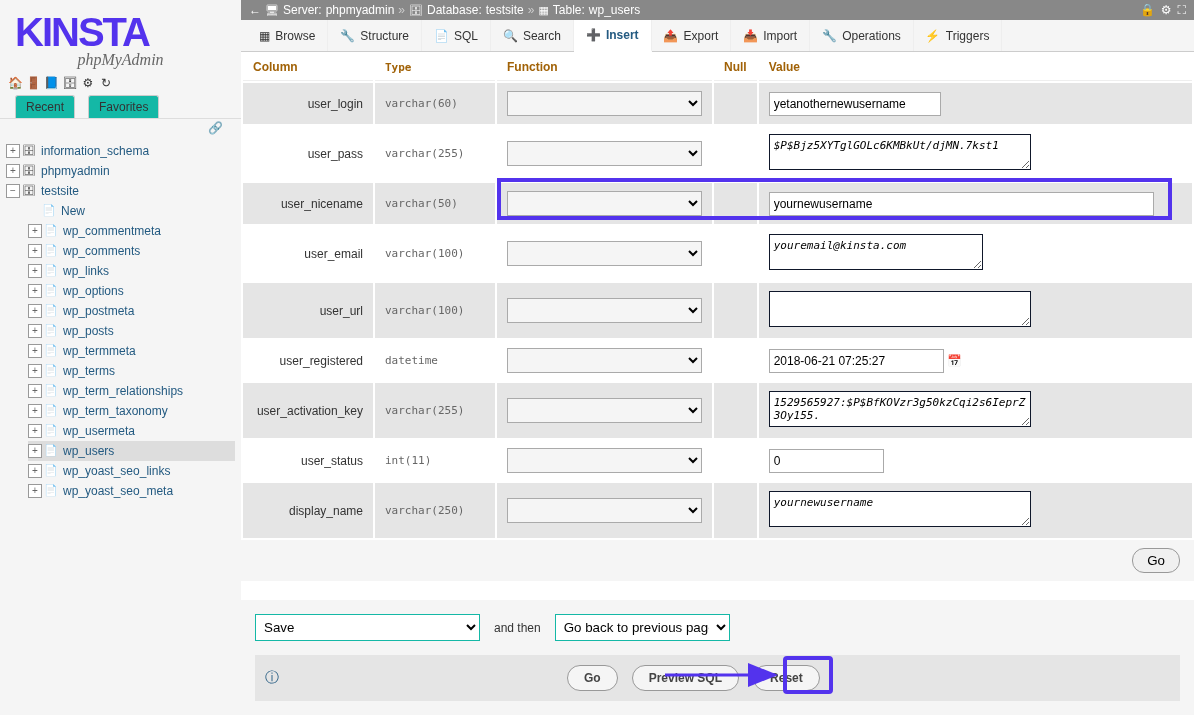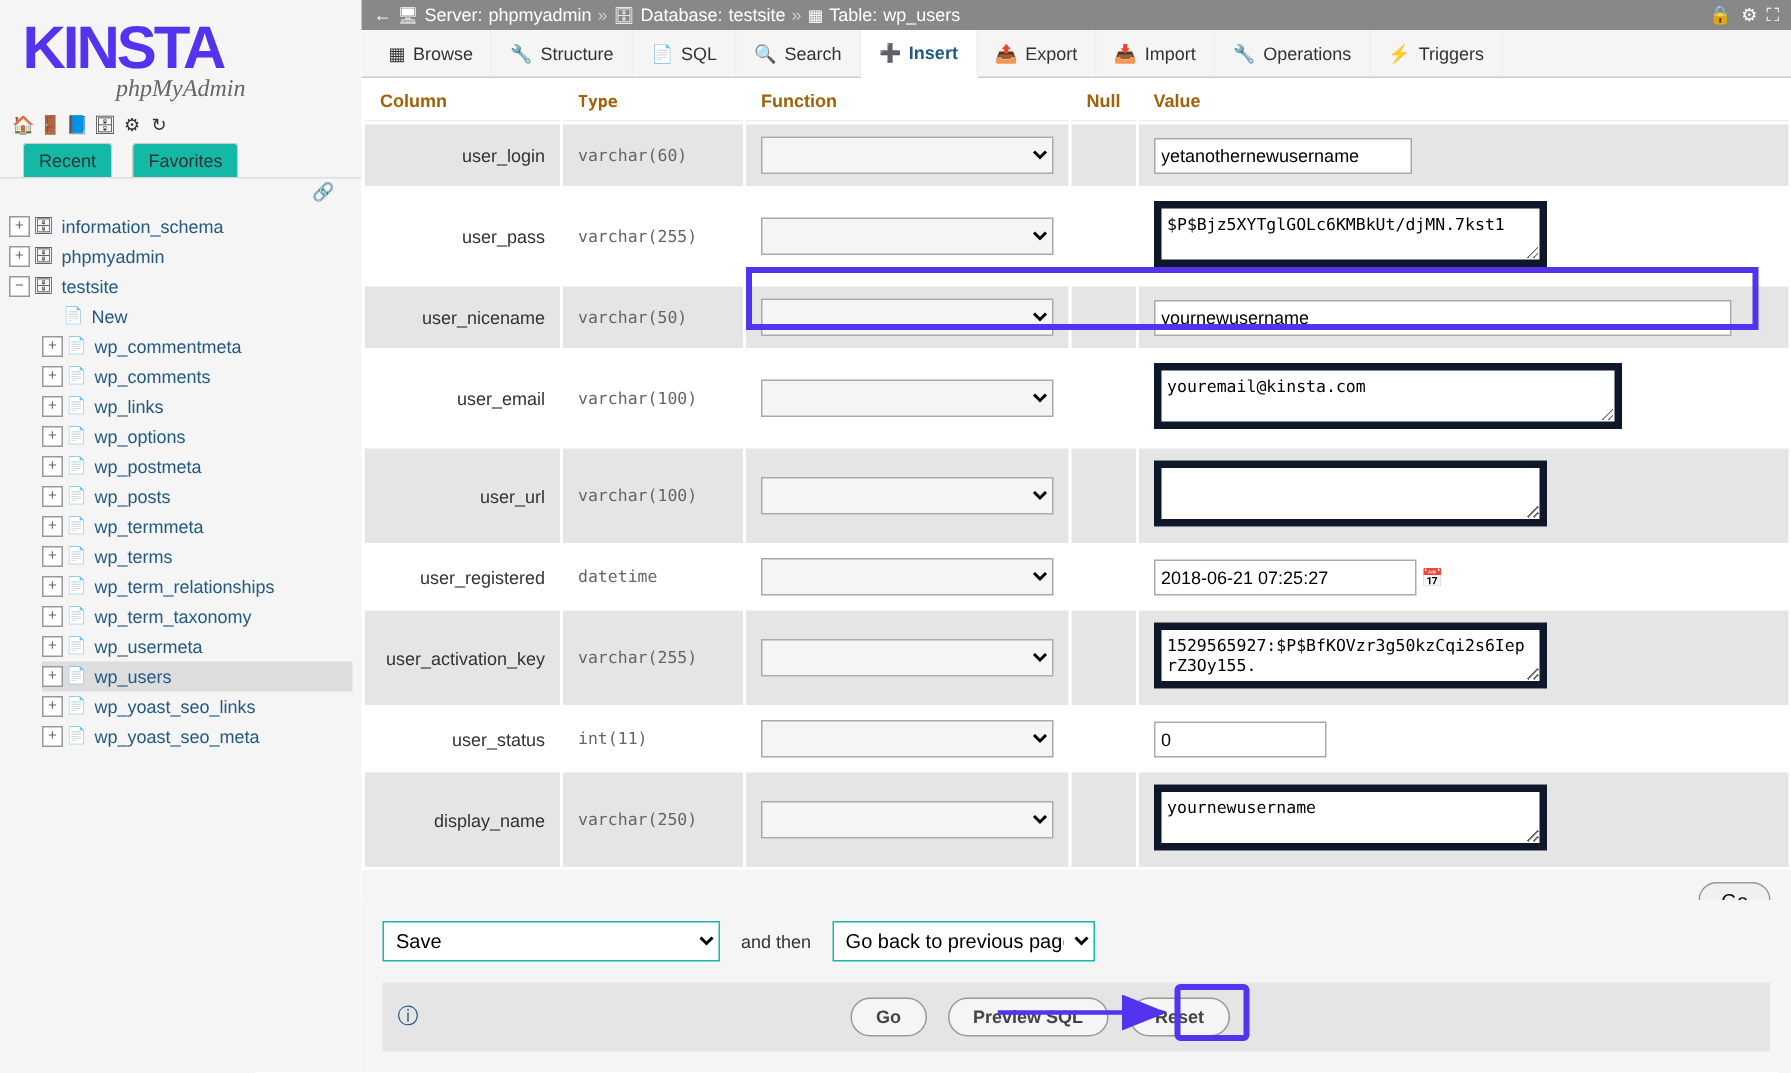--- a/index.html
+++ b/index.html
@@ -44,21 +44,21 @@
 .insert-table th { text-align: left; padding: 6px 10px; color: #a16207; font-weight: bold; background: #fff; border-bottom: 1px solid #eee; }
 .insert-table td { padding: 8px 10px; }
 .insert-table tr.odd { background: #fff; }
 .insert-table tr.even { background: #e5e5e5; }
 .col-name { text-align: right; width: 130px; color: #333; }
 .col-type { width: 120px; color: #666; font-family: monospace; font-size: 11px; }
 .col-func { width: 210px; }
 .col-null { width: 30px; }
 .col-func select { width: 195px; padding: 3px; border: 1px solid #aaa; background: #f5f5f5; }
 .col-value input[type=text] { padding: 4px; border: 1px solid #aaa; font-family: Arial; font-size: 12px; }
-.col-value textarea { padding: 4px; border: 5px solid #0f172a; font-family: monospace; font-size: 11px; resize: vertical; }
+.col-value textarea { padding: 4px; border: 1px solid #0f172a; font-family: monospace; font-size: 11px; resize: vertical; font-style: italic; }
 .highlight-box { position: absolute; border: 4px solid #5333ed; pointer-events: none; }
 .hl1 { top: 126px; left: 256px; width: 675px; height: 42px; }
 
 .go-row { text-align: right; padding: 8px 14px; background: #f5f5f5; }
 .go-btn { padding: 4px 14px; border: 1px solid #999; border-radius: 12px; background: #f0f0f0; cursor: pointer; }
 
 
 .footer { background: #f5f5f5; padding: 14px; }
 .footer-row1 { display: flex; align-items: center; gap: 14px; margin-bottom: 14px; }
 .footer-row1 select { padding: 4px; border: 1px solid #14b8a6; background: #fff; }
@@ -281,21 +281,21 @@
               <td class="col-type">varchar(50)</td>
               <td class="col-func"><select><option></option></select></td>
               <td class="col-null"></td>
               <td class="col-value"><input type="text" value="yournewusername" style="width: 385px;"></td>
             </tr>
             <tr class="odd">
               <td class="col-name">user_email</td>
               <td class="col-type">varchar(100)</td>
               <td class="col-func"><select><option></option></select></td>
               <td class="col-null"></td>
-              <td class="col-value"><textarea rows="2" style="width: 312px;">youremail@kinsta.com</textarea></td>
+              <td class="col-value"><textarea rows="2" style="width: 214px;">youremail@kinsta.com</textarea></td>
             </tr>
             <tr class="even">
               <td class="col-name">user_url</td>
               <td class="col-type">varchar(100)</td>
               <td class="col-func"><select><option></option></select></td>
               <td class="col-null"></td>
               <td class="col-value"><textarea rows="2" style="width: 262px;"></textarea></td>
             </tr>
             <tr class="odd">
               <td class="col-name">user_registered</td>

